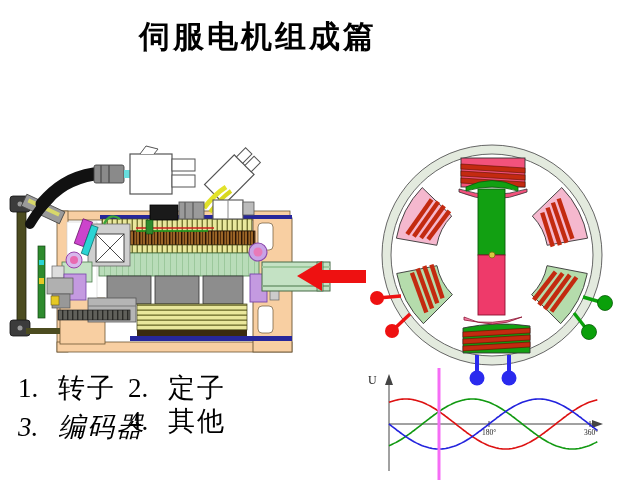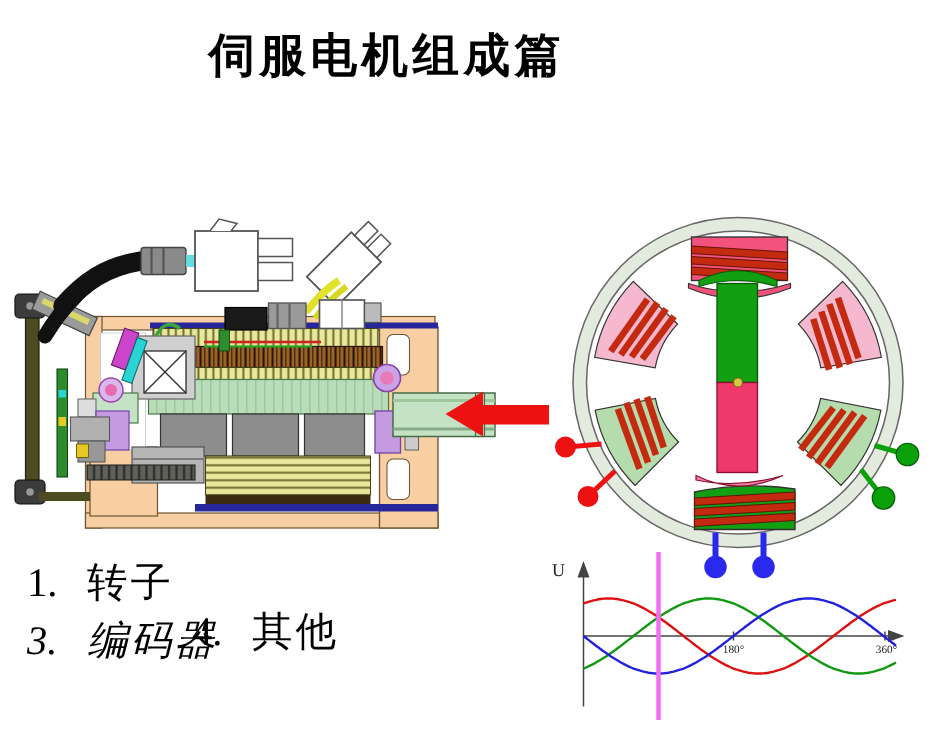--- a/index.html
+++ b/index.html
@@ -266,20 +266,24 @@
         <polyline points="29.0,80.7 30.7,80.0 32.3,79.2 34.0,78.4 35.7,77.6 37.3,76.7 39.0,75.7 40.7,74.7 42.3,73.7 44.0,72.6 45.7,71.5 47.3,70.3 49.0,69.2 50.7,68.0 52.3,66.7 54.0,65.5 55.7,64.2 57.3,62.9 59.0,61.6 60.7,60.3 62.3,59.0 64.0,57.7 65.7,56.4 67.3,55.1 69.0,53.8 70.7,52.5 72.3,51.3 74.0,50.0 75.7,48.8 77.3,47.7 79.0,46.5 80.7,45.4 82.3,44.3 84.0,43.3 85.7,42.3 87.3,41.3 89.0,40.4 90.7,39.6 92.3,38.8 94.0,38.0 95.7,37.3 97.3,36.7 99.0,36.2 100.7,35.7 102.3,35.2 104.0,34.9 105.7,34.5 107.3,34.3 109.0,34.1 110.7,34.0 112.3,34.0 114.0,34.0 115.7,34.1 117.3,34.3 119.0,34.5 120.7,34.9 122.3,35.2 124.0,35.7 125.7,36.2 127.3,36.7 129.0,37.3 130.7,38.0 132.3,38.8 134.0,39.6 135.7,40.4 137.3,41.3 139.0,42.3 140.7,43.3 142.3,44.3 144.0,45.4 145.7,46.5 147.3,47.7 149.0,48.8 150.7,50.0 152.3,51.3 154.0,52.5 155.7,53.8 157.3,55.1 159.0,56.4 160.7,57.7 162.3,59.0 164.0,60.3 165.7,61.6 167.3,62.9 169.0,64.2 170.7,65.5 172.3,66.7 174.0,68.0 175.7,69.2 177.3,70.3 179.0,71.5 180.7,72.6 182.3,73.7 184.0,74.7 185.7,75.7 187.3,76.7 189.0,77.6 190.7,78.4 192.3,79.2 194.0,80.0 195.7,80.7 197.3,81.3 199.0,81.8 200.7,82.3 202.3,82.8 204.0,83.1 205.7,83.5 207.3,83.7 209.0,83.9 210.7,84.0 212.3,84.0 214.0,84.0 215.7,83.9 217.3,83.7 219.0,83.5 220.7,83.1 222.3,82.8 224.0,82.3 225.7,81.8 227.3,81.3 229.0,80.7 230.7,80.0 232.3,79.2 234.0,78.4 235.7,77.6 237.3,76.7" fill="none" stroke="#119911" stroke-width="1.6"></polyline>
         <polyline points="29.0,59.0 30.7,60.3 32.3,61.6 34.0,62.9 35.7,64.2 37.3,65.5 39.0,66.7 40.7,68.0 42.3,69.2 44.0,70.3 45.7,71.5 47.3,72.6 49.0,73.7 50.7,74.7 52.3,75.7 54.0,76.7 55.7,77.6 57.3,78.4 59.0,79.2 60.7,80.0 62.3,80.7 64.0,81.3 65.7,81.8 67.3,82.3 69.0,82.8 70.7,83.1 72.3,83.5 74.0,83.7 75.7,83.9 77.3,84.0 79.0,84.0 80.7,84.0 82.3,83.9 84.0,83.7 85.7,83.5 87.3,83.1 89.0,82.8 90.7,82.3 92.3,81.8 94.0,81.3 95.7,80.7 97.3,80.0 99.0,79.2 100.7,78.4 102.3,77.6 104.0,76.7 105.7,75.7 107.3,74.7 109.0,73.7 110.7,72.6 112.3,71.5 114.0,70.3 115.7,69.2 117.3,68.0 119.0,66.7 120.7,65.5 122.3,64.2 124.0,62.9 125.7,61.6 127.3,60.3 129.0,59.0 130.7,57.7 132.3,56.4 134.0,55.1 135.7,53.8 137.3,52.5 139.0,51.3 140.7,50.0 142.3,48.8 144.0,47.7 145.7,46.5 147.3,45.4 149.0,44.3 150.7,43.3 152.3,42.3 154.0,41.3 155.7,40.4 157.3,39.6 159.0,38.8 160.7,38.0 162.3,37.3 164.0,36.7 165.7,36.2 167.3,35.7 169.0,35.2 170.7,34.9 172.3,34.5 174.0,34.3 175.7,34.1 177.3,34.0 179.0,34.0 180.7,34.0 182.3,34.1 184.0,34.3 185.7,34.5 187.3,34.9 189.0,35.2 190.7,35.7 192.3,36.2 194.0,36.7 195.7,37.3 197.3,38.0 199.0,38.8 200.7,39.6 202.3,40.4 204.0,41.3 205.7,42.3 207.3,43.3 209.0,44.3 210.7,45.4 212.3,46.5 214.0,47.7 215.7,48.8 217.3,50.0 219.0,51.3 220.7,52.5 222.3,53.8 224.0,55.1 225.7,56.4 227.3,57.7 229.0,59.0 230.7,60.3 232.3,61.6 234.0,62.9 235.7,64.2 237.3,65.5" fill="none" stroke="#2222dd" stroke-width="1.6"></polyline>
       </g>
     <line id="wave-marker" x1="79" y1="3" x2="79" y2="115" stroke="#f56cf5" stroke-width="3"></line>
   </svg>
 
   <div class="legend-item" id="li1">
     <span class="num">1.</span>
     <span class="lab">转子</span>
   </div>
+  <div class="legend-item" id="li2">
+    <span class="num">2.</span>
+    <span class="lab">定子</span>
+  </div>
   <div class="legend-item" id="li3">
     <span class="num">3.</span>
     <span class="lab">编码器</span>
   </div>
   <div class="legend-item" id="li4">
     <span class="num">4.</span>
     <span class="lab">其他</span>
   </div>
 
 </div>

